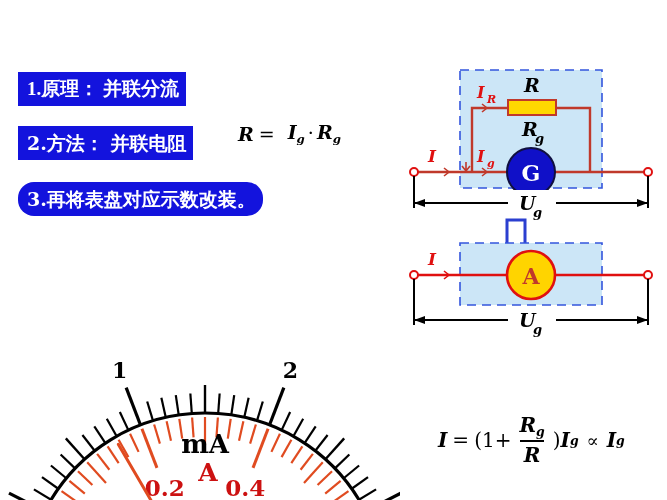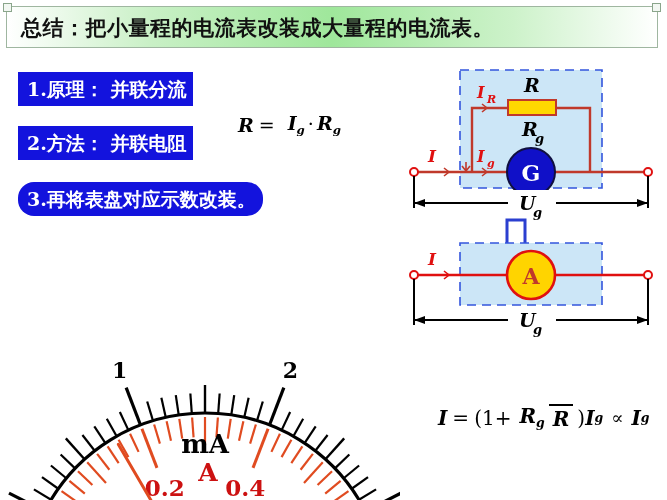--- a/index.html
+++ b/index.html
@@ -28,53 +28,50 @@
     white-space:nowrap;line-height:38px;
   }
 
   
   .bluebox{
     position:absolute;background:#1313dd;color:#ffffff;
     font-family:"DejaVu Serif",serif;font-weight:bold;
     font-size:19px;line-height:30px;white-space:nowrap;
     padding:2px 7px 2px 9px;box-sizing:border-box;
   }
-  #box1{left:18px;top:72px;height:34px;}
+  #box1{left:18px;top:72px;height:34px;font-family:Liberation Serif, serif;}
   #box2{left:18px;top:126px;height:34px;}
   #box3{left:18px;top:182px;height:34px;border-radius:16px;}
 
   
   .formula{position:absolute;font-family:"DejaVu Serif",serif;color:#000;}
   #formula-r{left:238px;top:112px;font-size:19px;}
   #formula-i{left:438px;top:404px;font-size:20px;}
   .mf{display:inline-flex;align-items:center;}
   .it{font-style:italic;font-weight:bold;}
-  .frac{display:inline-flex;flex-direction:row;align-items:center;vertical-align:middle;margin:0 4px;}
+  .frac{display:inline-flex;flex-direction:column;align-items:center;vertical-align:middle;margin:9px 4px;}
   .frac .num{padding:0 4px 1px 4px;}
   .frac .den{padding:1px 4px 0 4px;border-top:2px solid #000;}
   sub.s{font-size:0.62em;font-style:italic;font-weight:bold;vertical-align:-0.35em;margin-left:0px;}
 
   
   #circuit-top{position:absolute;left:400px;top:58px;}
   #circuit-bottom{position:absolute;left:400px;top:225px;}
   #arrow-down{position:absolute;left:492px;top:218px;}
 
   
   #gauge{position:absolute;left:0px;top:238px;}
 
   .lbl{font-family:"DejaVu Serif",serif;font-weight:bold;font-style:italic;}
 </style>
 </head>
 <body>
 
 <div class="stage">
 
-  <div class="title-wrap">
-    <div class="title-text">总结：把小量程的电流表改装成大量程的电流表。</div>
-  </div>
 
   <div class="bluebox" id="box1">1.原理：  并联分流</div>
   <div class="bluebox" id="box2">2.方法：  并联电阻</div>
   <div class="bluebox" id="box3">3.再将表盘对应示数改装。</div>
 
   <div class="formula" id="formula-r">
     <span class="mf">
       <span class="it">R</span>
       <span style="margin:0 5px;">=</span>
       <span class="frac">

